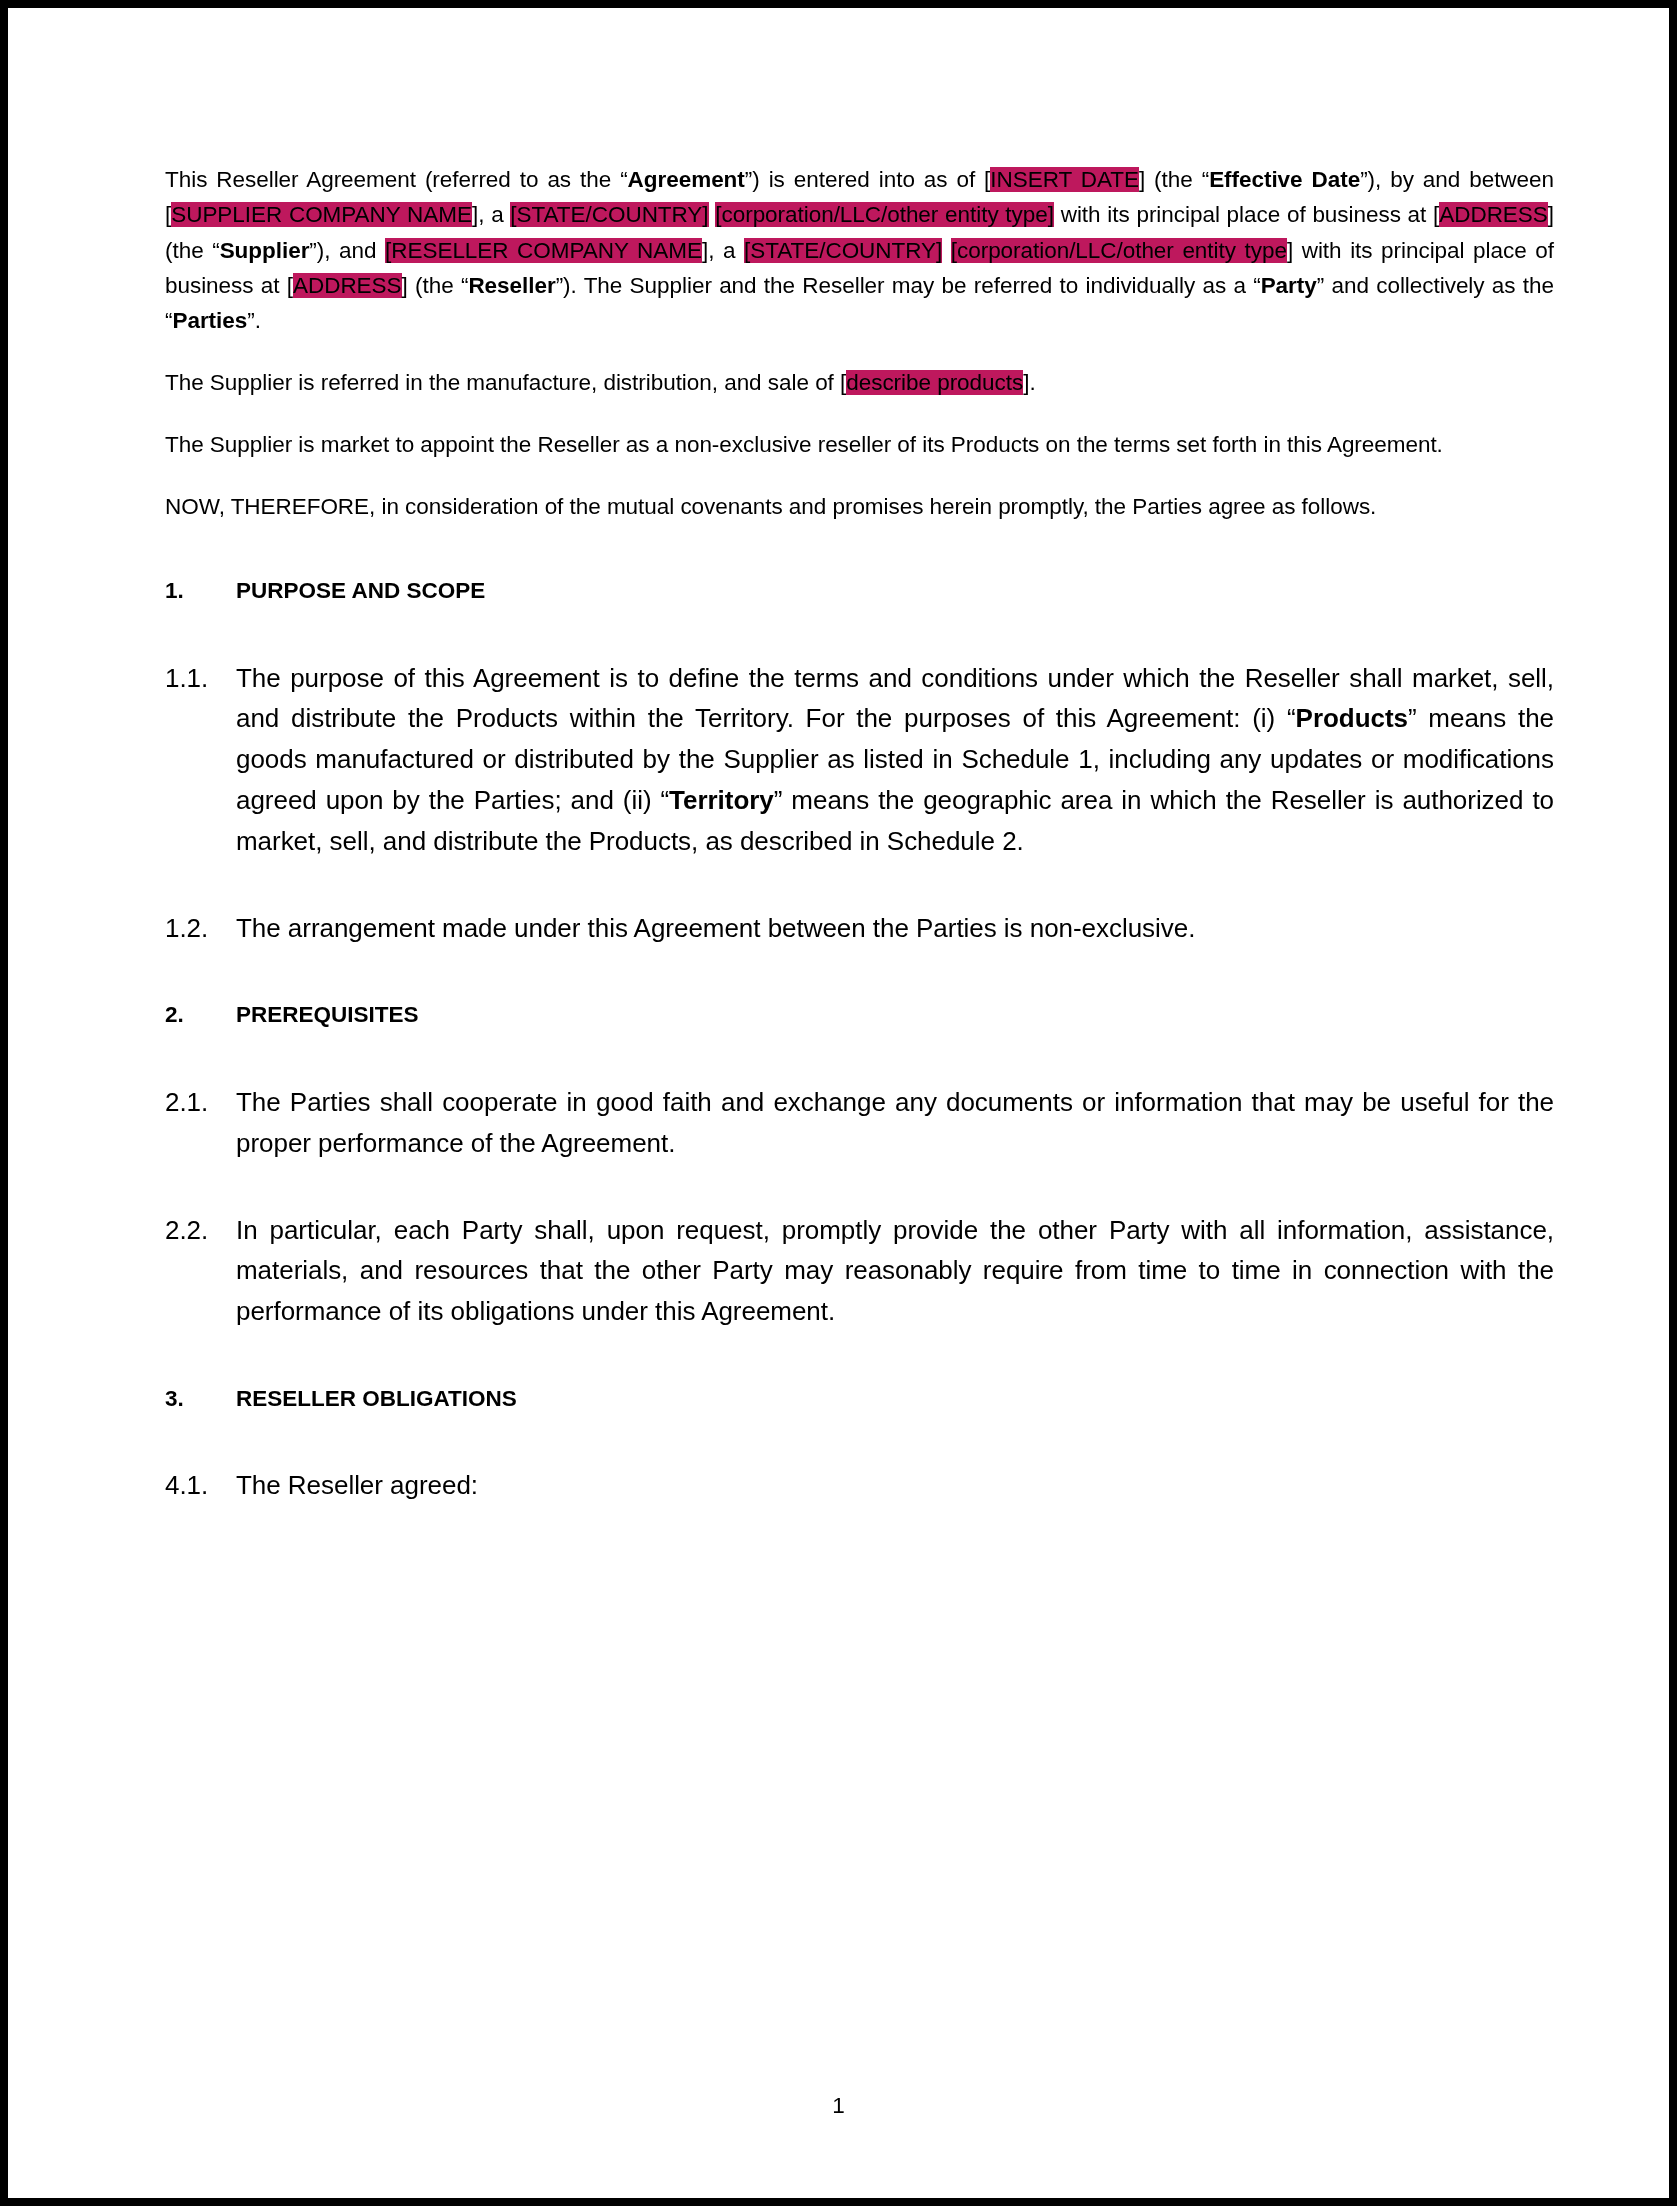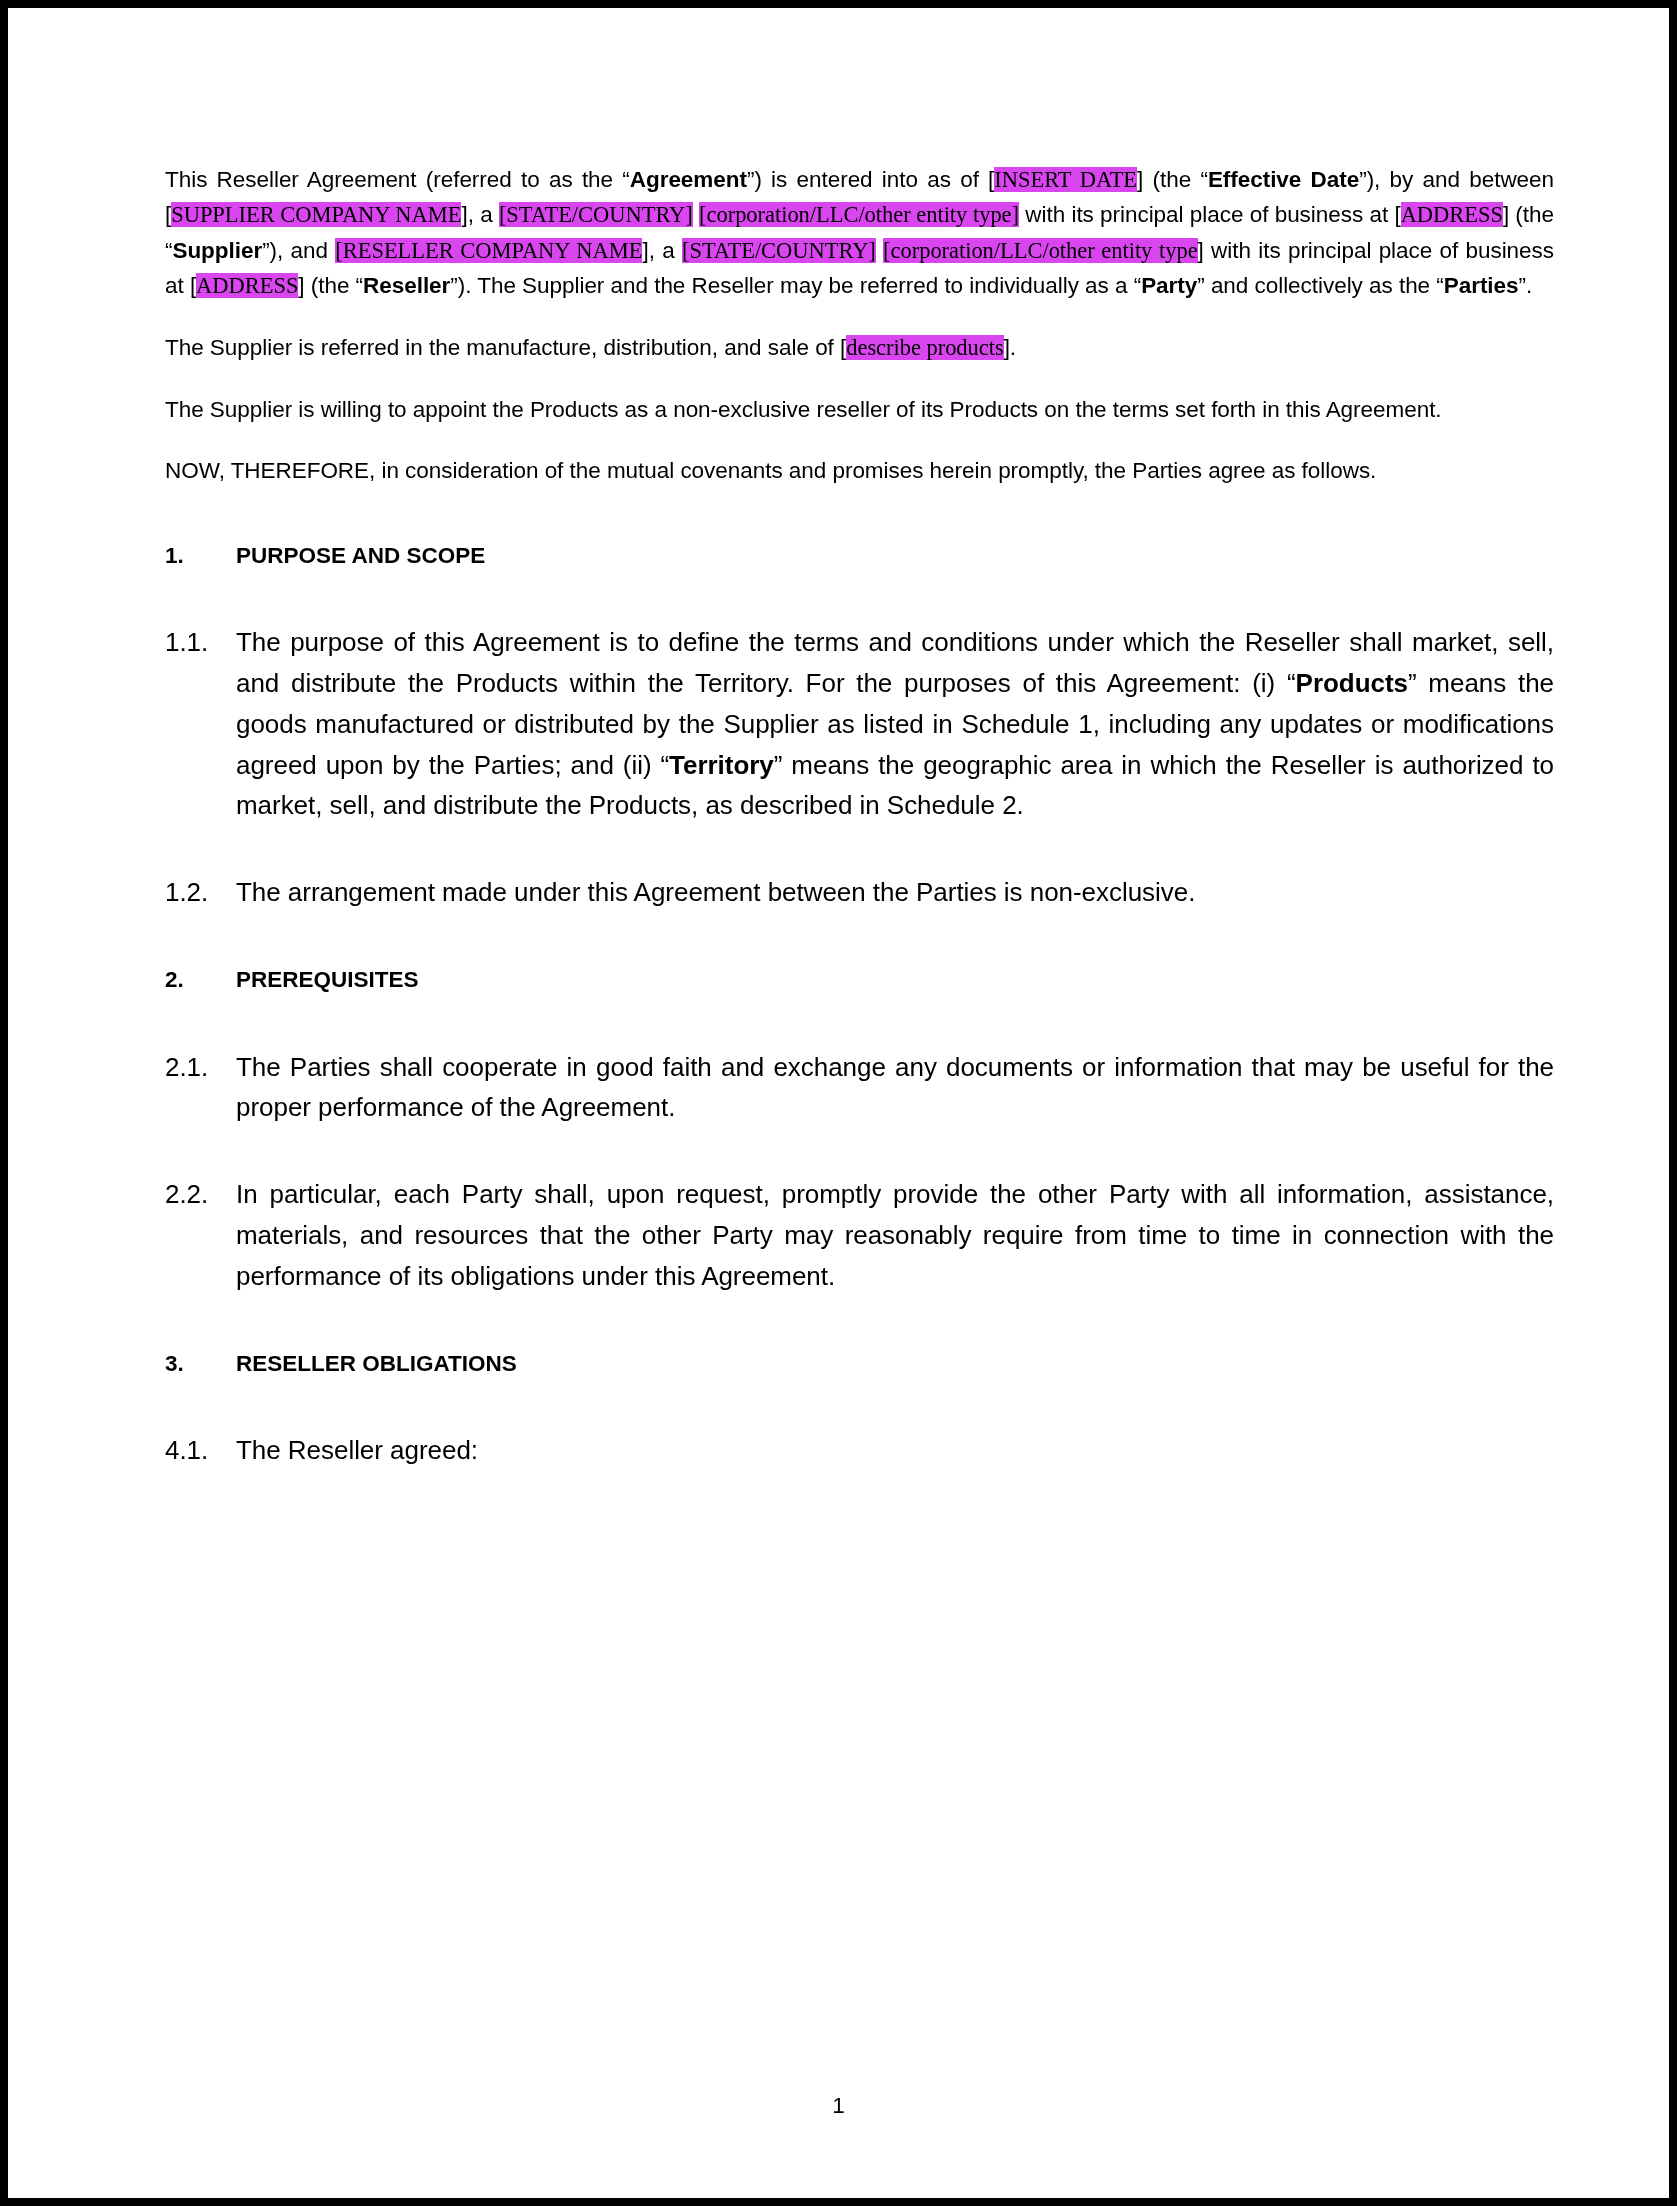--- a/index.html
+++ b/index.html
@@ -39,22 +39,21 @@
   }
   p.para {
     margin: 0 0 26.5px 0;
     text-align: justify;
     text-justify: inter-word;
     font-size: 22.5px;
     line-height: 1.57;
     letter-spacing: -0.04px;
   }
   .hl {
-    background-color: #d946ef;
-    font-family: Liberation Serif, serif;
+    background-color: #be185d;
   }
   b, .b {
     font-weight: bold;
   }
 
   
   .section-head {
     display: flex;
     margin: 51px 0 51px 0;
     font-size: 22.5px;
@@ -102,21 +101,21 @@
 
 <div class="page">
   <div class="page-inner">
 
 
     <p class="para"><span>This Reseller Agreement (referred to as the “</span><b>Agreement</b><span>”) is entered into as of [</span><span class="hl">INSERT DATE</span><span>] (the “</span><b>Effective Date</b><span>”), by and between [</span><span class="hl">SUPPLIER COMPANY NAME</span><span>], a </span><span class="hl">[STATE/COUNTRY]</span><span> </span><span class="hl">[corporation/LLC/other entity type]</span><span> with its principal place of business at [</span><span class="hl">ADDRESS</span><span>] (the “</span><b>Supplier</b><span>”), and </span><span class="hl">[RESELLER COMPANY NAME</span><span>], a </span><span class="hl">[STATE/COUNTRY]</span><span> </span><span class="hl">[corporation/LLC/other entity type</span><span>] with its principal place of business at [</span><span class="hl">ADDRESS</span><span>] (the “</span><b>Reseller</b><span>”). The Supplier and the Reseller may be referred to individually as a “</span><b>Party</b><span>” and collectively as the “</span><b>Parties</b><span>”.</span></p>
 
     <p class="para"><span>The Supplier is referred in the manufacture, distribution, and sale of [</span><span class="hl">describe products</span><span>].</span></p>
 
 
-    <p class="para">The Supplier is willing to appoint the Products as a non-exclusive reseller of its Products on the terms set forth in this Agreement.</p>
+    <p class="para">The Supplier is market to appoint the Reseller as a non-exclusive reseller of its Products on the terms set forth in this Agreement.</p>
 
     <p class="para">NOW, THEREFORE, in consideration of the mutual covenants and promises herein promptly, the Parties agree as follows.</p>
 
     <div class="section-head">
       <span class="num">1.</span>
       <span class="title">PURPOSE AND SCOPE</span>
     </div>
 
     <div class="clause">
       <span class="num">1.1.</span>

